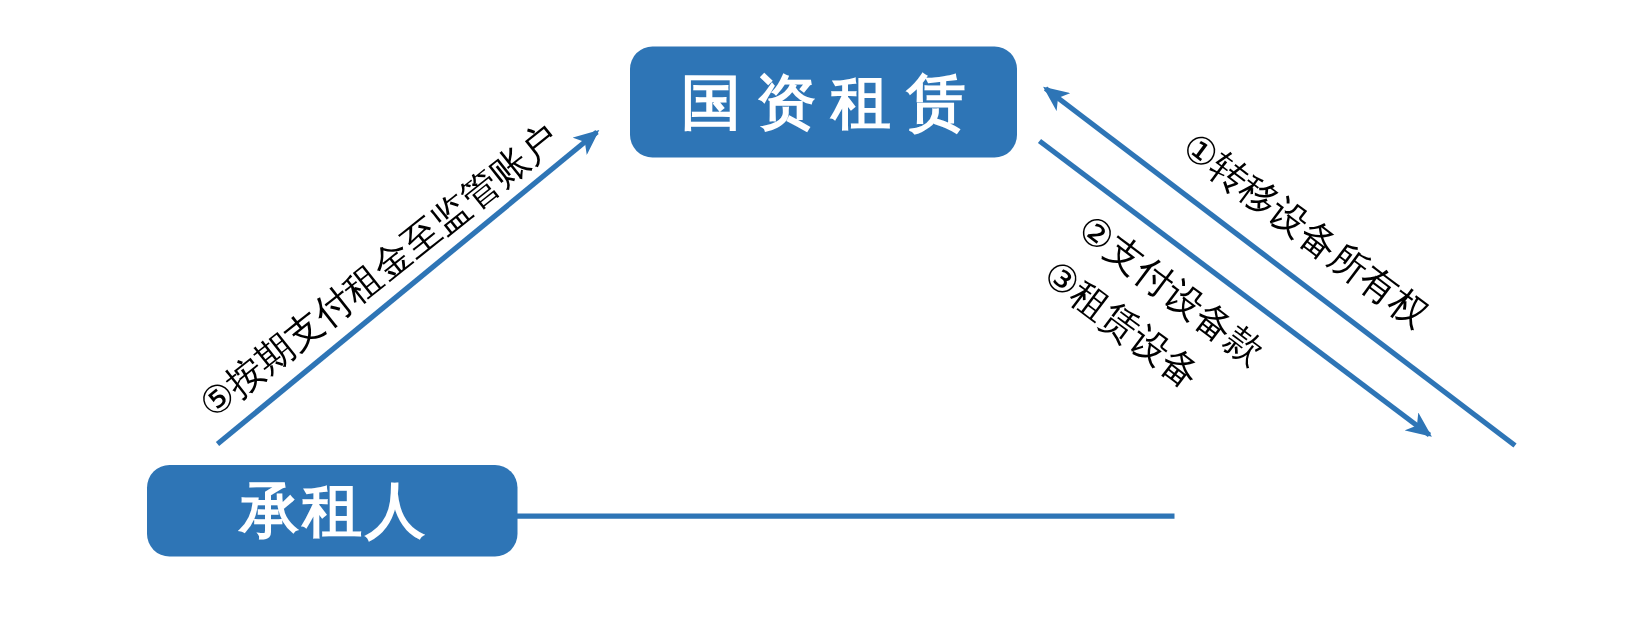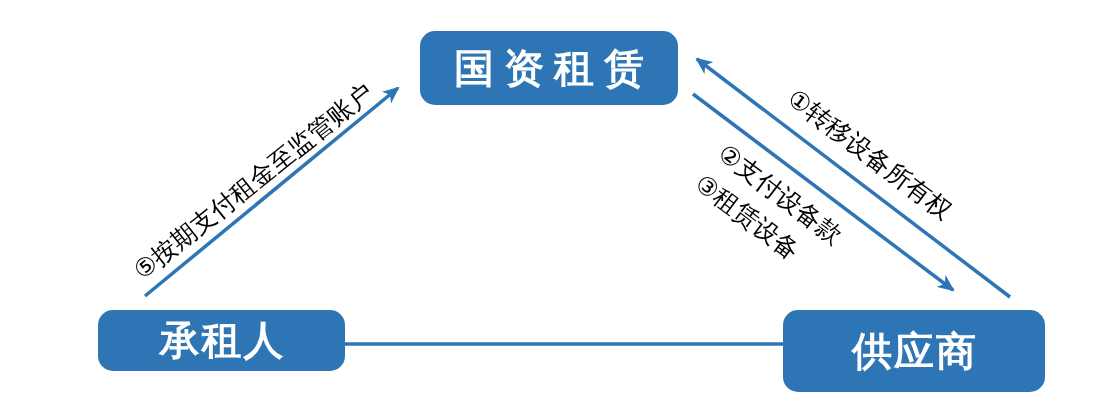--- a/index.html
+++ b/index.html
@@ -92,23 +92,20 @@
   </svg>
 
   <div class="node node--lessor">
     <span>国资租赁</span>
   </div>
 
   <div class="node node--lessee">
     <span>承租人</span>
   </div>
 
-  <div class="node node--supplier">
-    <span>供应商</span>
-  </div>
 
   <div class="edge-label edge-label--transfer">①转移设备所有权</div>
 
   <div class="edge-label edge-label--payandlease">
     <div>②支付设备款</div>
     <div>③租赁设备</div>
   </div>
 
 
   <div class="edge-label edge-label--rent">⑤按期支付租金至监管账户</div>

